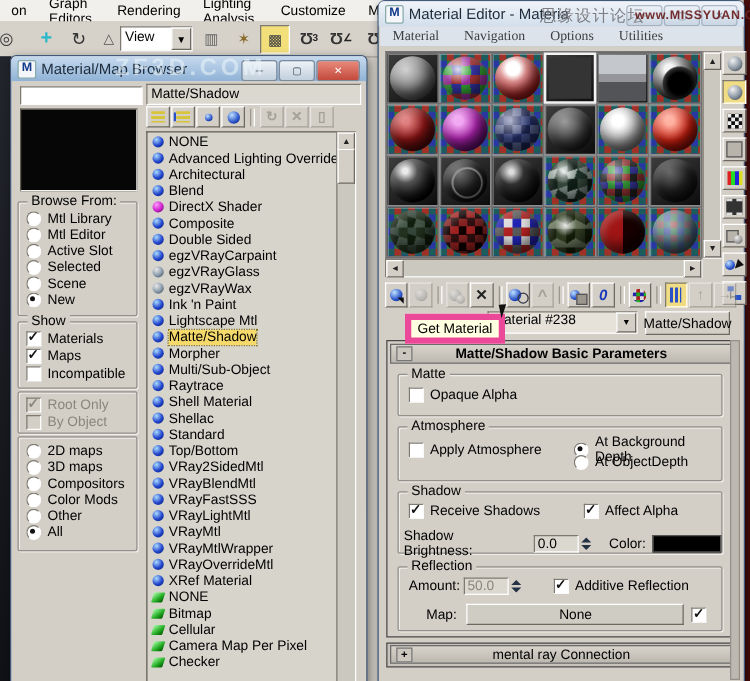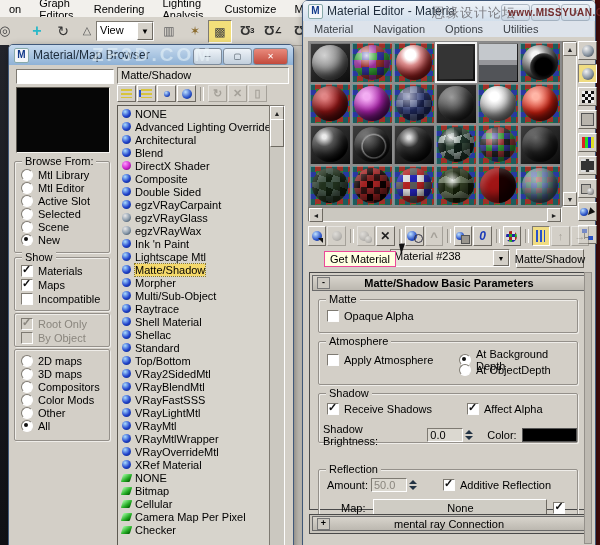--- a/index.html
+++ b/index.html
@@ -96,21 +96,21 @@
   .dot-steel{width:12px;height:12px;border-radius:50%;background:radial-gradient(circle at 35% 30%,#f2f2f2,#8a96a2 55%,#2a3036);}
   .gl-gray{color:#6e6a62;font-weight:bold;font-size:11px;}
   .gl-dark{color:#222;font-weight:bold;font-size:12px;}
   .gl-blue{color:#1a3ab8;font-weight:bold;font-size:12px;font-style:italic;}
   .vsep{width:2px;height:14px;border-left:1px solid #9a968e;border-right:1px solid #fff;margin:0 3px;}
   
   #editor{left:302px;top:0;width:292px;height:545px;background:#d3cfc7;z-index:20;border-radius:6px 6px 0 0;}
   #editor .titlebar{background:linear-gradient(#f0f4f9,#d2dfec);}
   #editor-menubar{position:absolute;left:1px;right:1px;top:20px;height:16px;background:#dde3eb;
                   display:flex;align-items:center;border-bottom:1px solid #b9bfc7;}
-  #editor-menubar .menu-item{padding:0 10px;color:#3a3f45;}
+  #editor-menubar .menu-item{padding:0 10px;color:#3a3f45;font-family:Liberation Serif, serif;}
   #editor-body{position:absolute;left:1px;right:1px;top:36px;bottom:0;background:#d3cfc7;}
   
   #slot-grid{position:absolute;left:4px;top:4px;width:252px;height:164px;display:grid;
              grid-template-columns:repeat(6,42px);grid-template-rows:repeat(4,41px);
              background:#111;border:1px solid #888;}
   .slot{position:relative;border:1px solid #8c8c8c;box-shadow:inset 1px 1px 0 rgba(255,255,255,.35);overflow:hidden;}
   .slot.checker{background:conic-gradient(#a03028 0 25%,#2c7c34 0 50%,#2838a0 0 75%,#1c5c5c 0) 0 0/11px 11px;}
   .slot.dark{background:linear-gradient(145deg,#3e3e3e,#0c0c0c);}
   .slot.selected{outline:2px solid #f2f2f2;outline-offset:-2px;z-index:2;}
   .ball{position:absolute;inset:2px;border-radius:50%;
@@ -161,21 +161,21 @@
   .ring{width:7px;height:7px;border:1px solid #334;border-radius:50%;margin-left:-3px;margin-top:5px;}
   .mini-arrow{width:0;height:0;border-top:5px solid #111;border-left:5px solid transparent;margin-left:-4px;margin-top:8px;}
   .bars3{width:9px;height:12px;background:repeating-linear-gradient(90deg,#2a52c8 0 2px,transparent 2px 4px);}
   .chk-ball{width:11px;height:11px;border-radius:50%;background:conic-gradient(#a22 0 25%,#2a2 0 50%,#22a 0 75%,#ddd 0) 0 0/6px 6px;}
   
   #me-toolbar{position:absolute;left:4px;top:188px;height:22px;right:4px;display:flex;align-items:center;}
   .tbtn{width:19px;height:18px;display:flex;align-items:center;justify-content:center;background:#d3cfc7;margin-right:1px;}
   .tbtn.dim{opacity:.45;}
   .tbtn.active{background:#f0dc82;border-color:#7e7a72 #fff #fff #7e7a72;}
   
-  #tooltip{position:absolute;left:20px;top:214px;background:#ffffe1;border:1px solid #ec4899;
+  #tooltip{position:absolute;left:20px;top:214px;background:#ffffe1;border:5px solid #ec4899;
            padding:1px 5px;z-index:40;white-space:nowrap;}
   #tip-cursor{position:absolute;left:96px;top:206px;width:0;height:0;z-index:41;
               border-left:6px solid #111;border-bottom:10px solid transparent;border-top:1px solid transparent;transform:rotate(-12deg);}
   #mtl-name-combo{position:absolute;left:86px;top:212px;width:118px;height:16px;background:#e6e2da;}
   #mtl-name-combo .cval{position:absolute;left:3px;top:0;}
   #mtl-name-combo .carrow{position:absolute;right:0px;top:0px;width:14px;height:14px;background:#d3cfc7;
                           display:flex;align-items:center;justify-content:center;font-size:7px;}
   #type-btn{position:absolute;left:212px;top:212px;width:66px;height:17px;background:#d3cfc7;
             display:flex;align-items:center;justify-content:center;}
   
@@ -485,21 +485,21 @@
               <span class="spin-arrows">
                   <span class="sp-up"></span>
                   <span class="sp-dn"></span>
                 </span>
             </span>
             <span class="olabel" style="margin-left:14px">Color:</span>
             <span id="shadow-color"></span>
           </div>
         </div>
 
-        <div class="grp" style="left:8px;top:196px;width:258px;height:50px">
+        <div class="grp" style="left:8px;top:180px;width:258px;height:50px">
           <span class="grp-title">Reflection</span>
           <div class="prow" style="left:8px;top:8px">
             <span class="olabel">Amount:</span>
             <span class="spinner" style="margin-left:3px">
               <span class="spin-field dim">50.0</span>
               <span class="spin-arrows">
                   <span class="sp-up"></span>
                   <span class="sp-dn"></span>
                 </span>
             </span>

